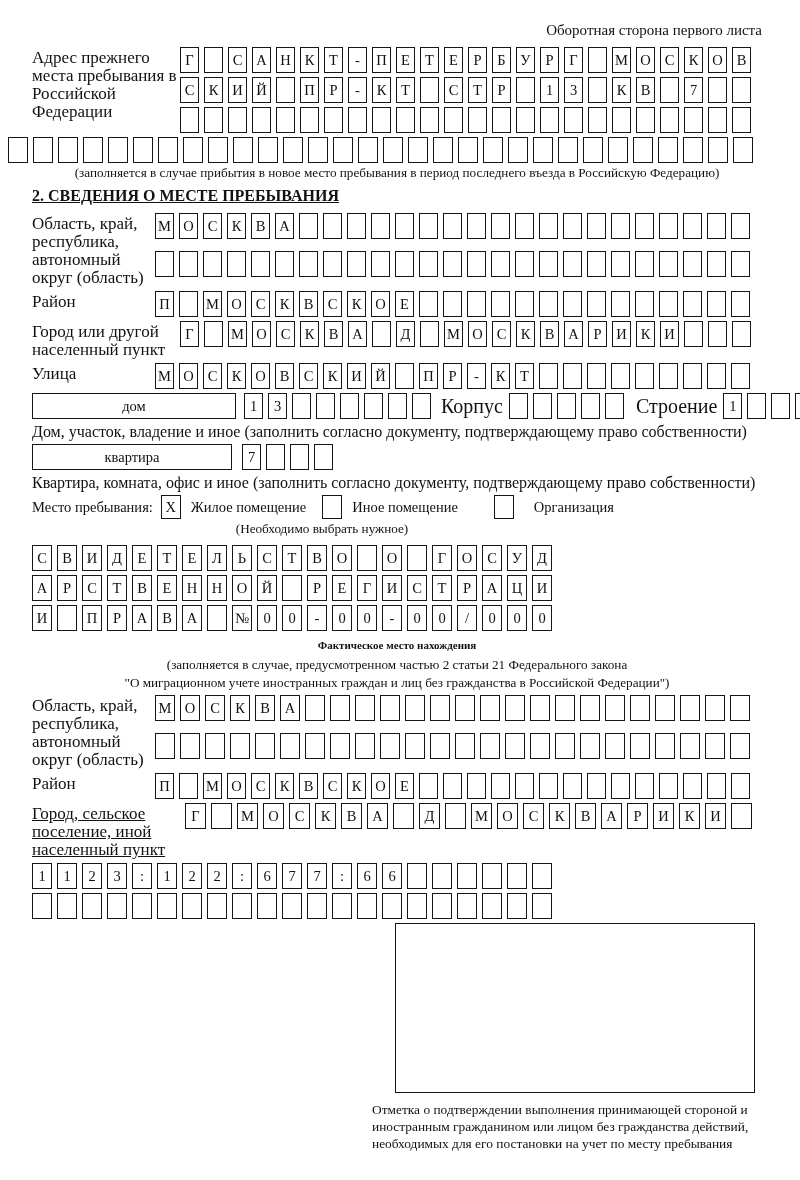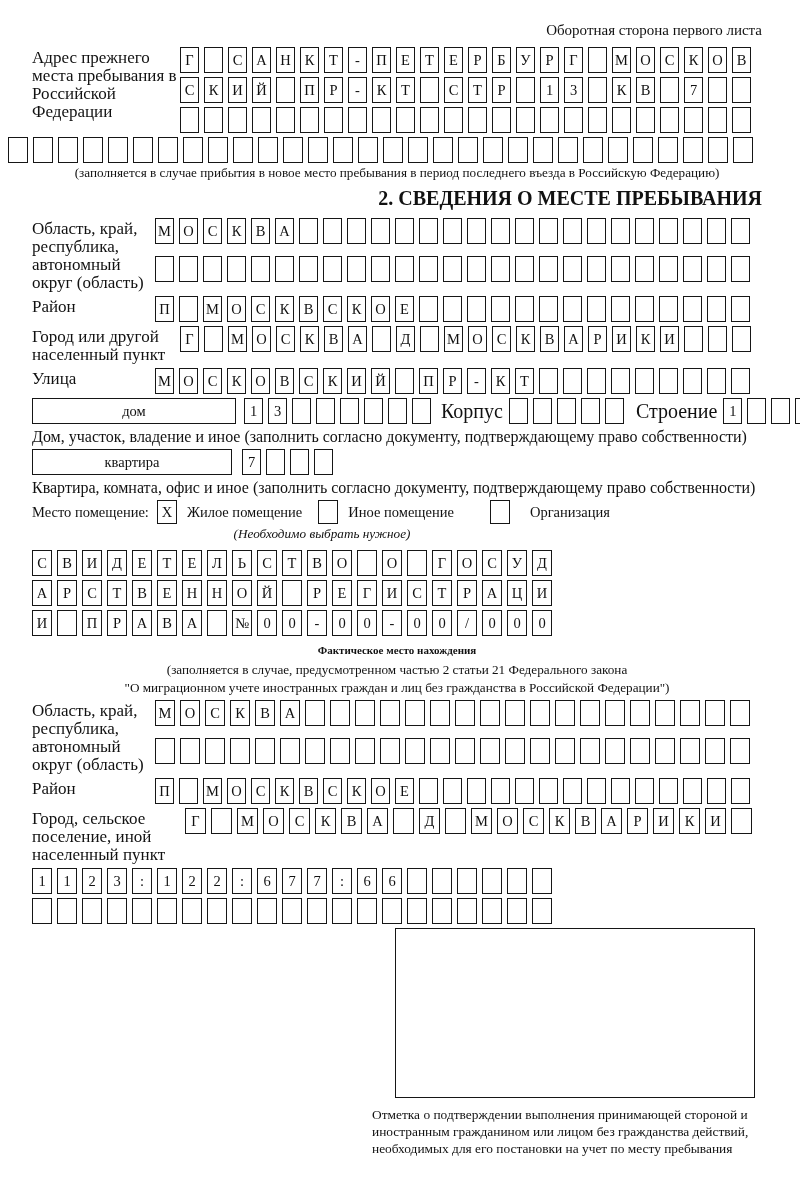--- a/index.html
+++ b/index.html
@@ -2,42 +2,42 @@
 <html><head>
 <meta charset="utf-8">
 <style>
   html,body{margin:0;padding:0;background:#fff;}
   body{width:800px;height:1180px;overflow:hidden;color:#111;
        font-family:"Liberation Serif","DejaVu Serif",serif;}
   .page{padding:22px 38px 0 32px;width:730px;}
   .hdr{text-align:right;font-size:15px;margin-bottom:8px;}
   .frow{display:flex;align-items:flex-start;margin-bottom:4px;}
   .flabel{font-size:17px;line-height:18px;flex:none;padding-top:2px;}
-  .w123{width:123px;} .w148{width:148px;} .w153{width:153px;}
+  .w123{width:123px;} .w148{width:148px;} .w153{width:153px;text-decoration:underline;}
   .w193{width:193px;} .w208{width:208px;}
   .rowscol{display:flex;flex-direction:column;gap:4px;}
   .gap12{gap:12px;}
   .cells{display:flex;gap:5px;flex:none;}
   .cell{flex:none;width:19px;height:26px;border:1.6px solid #161616;
         display:flex;align-items:center;justify-content:center;
         font-size:14.5px;background:#fff;box-sizing:border-box;}
   .cw20 .cell{width:20px;} .cw21 .cell{width:21px;}
   .fullrow{margin-left:-24px;margin-bottom:2px;}
   .note-c{font-size:13.2px;text-align:center;line-height:16px;margin:2px 0 4px 0;}
   .note-l{font-size:16px;text-align:left;line-height:17px;margin:0 0 4px 0;}
-  .sect-title{font-size:20px;font-weight:bold;text-align:right;margin:6px 0 8px 0;}
+  .sect-title{font-size:16px;font-weight:bold;text-align:left;margin:6px 0 8px 0;text-decoration:underline;}
   .sub-title{font-size:11px;font-weight:bold;text-align:center;margin:8px 0 6px 0;}
   .labelbox{height:26px;border:1.6px solid #161616;display:flex;align-items:center;
             justify-content:center;font-size:14.5px;flex:none;box-sizing:border-box;}
   .lb170{width:204px;} .lb200{width:200px;}
   .inlab{font-size:20px;line-height:26px;flex:none;}
   .cb{flex:none;width:20px;height:24px;border:1.6px solid #161616;display:flex;
       align-items:center;justify-content:center;font-size:14.5px;box-sizing:border-box;}
   .mesto{display:flex;align-items:center;margin-bottom:2px;font-size:14.5px;}
-  .mesto-note{font-size:13.2px;margin:0 0 8px 140px;width:300px;text-align:center;font-style:italic;}
+  .mesto-note{font-size:13.2px;margin:0 0 8px 140px;width:300px;text-align:center;}
   .stampbox{width:360px;height:170px;border:1.6px solid #161616;margin-left:363px;
             box-sizing:border-box;margin-top:4px;}
   .caption{width:410px;margin-left:340px;text-align:left;font-size:13.4px;
            line-height:17px;margin-top:8px;}
 </style>
 </head>
 <body>
 
 <div class="page">
 
@@ -349,21 +349,21 @@
     <div class="cells" style="margin-left:10px;">
         <span class="cell">7</span>
         <span class="cell"></span>
         <span class="cell"></span>
         <span class="cell"></span>
       </div>
   </div>
   <div class="note-l">Квартира, комната, офис и иное (заполнить согласно документу, подтверждающему право собственности)</div>
 
   <div class="mesto">
-    <span>Место помещение:</span>
+    <span>Место пребывания:</span>
     <span class="cb" style="margin-left:8px;">X</span>
     <span style="margin-left:10px;">Жилое помещение</span>
     <span class="cb" style="margin-left:16px;"></span>
     <span style="margin-left:10px;">Иное помещение</span>
     <span class="cb" style="margin-left:36px;"></span>
     <span style="margin-left:20px;">Организация</span>
   </div>
   <div class="mesto-note">(Необходимо выбрать нужное)</div>
 
   <div class="frow">

